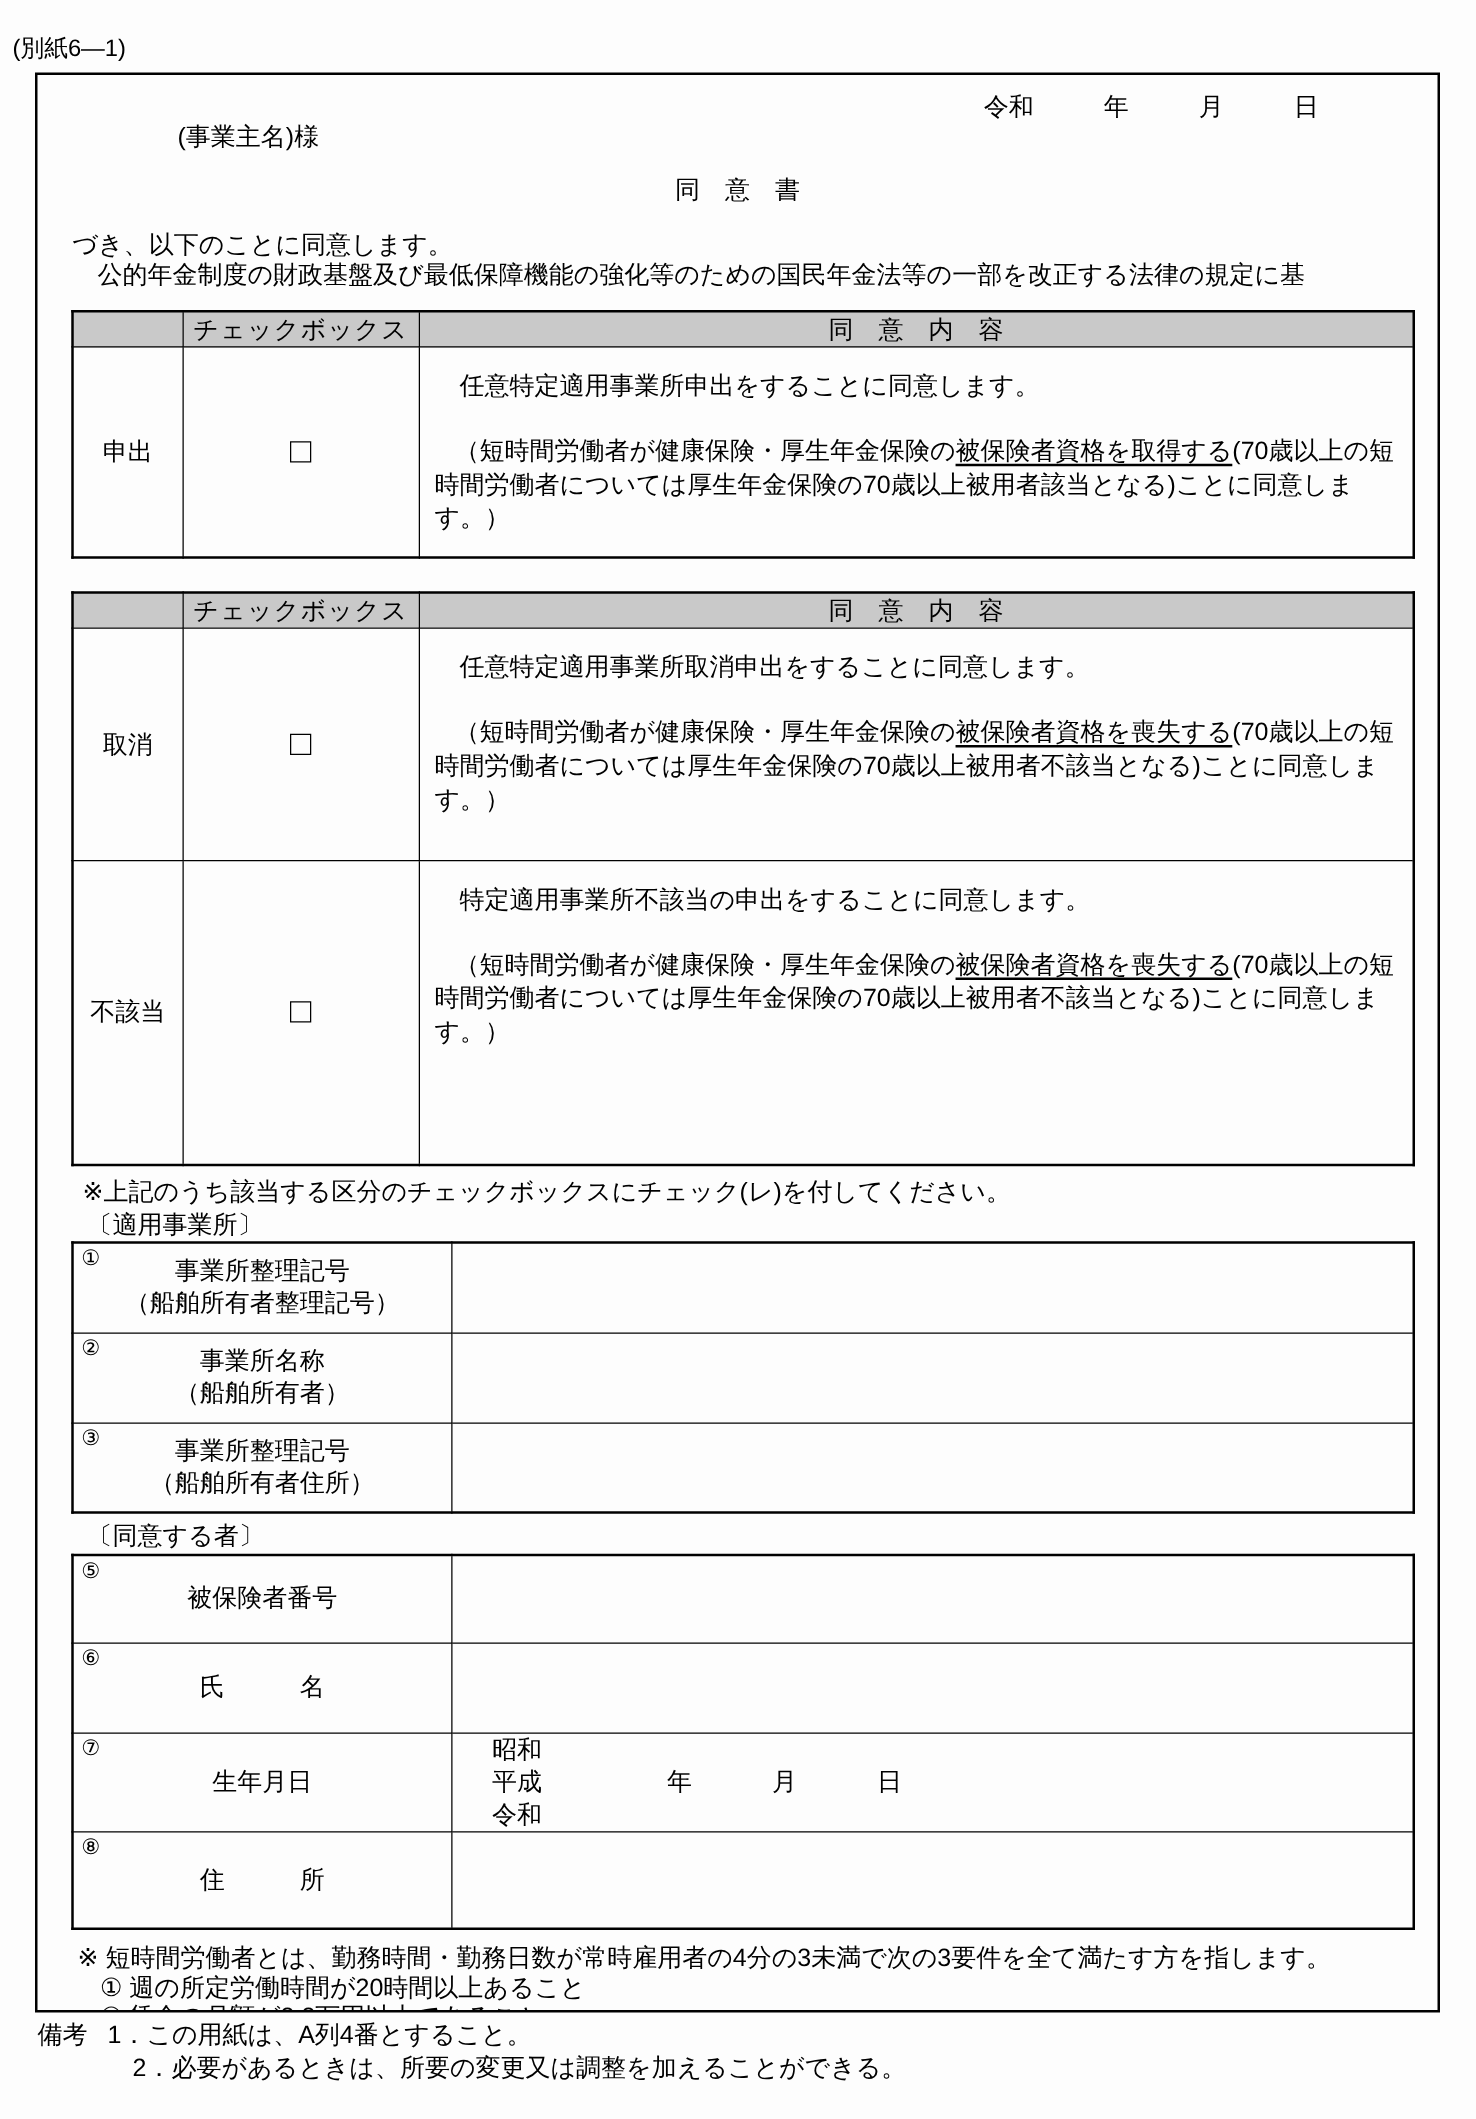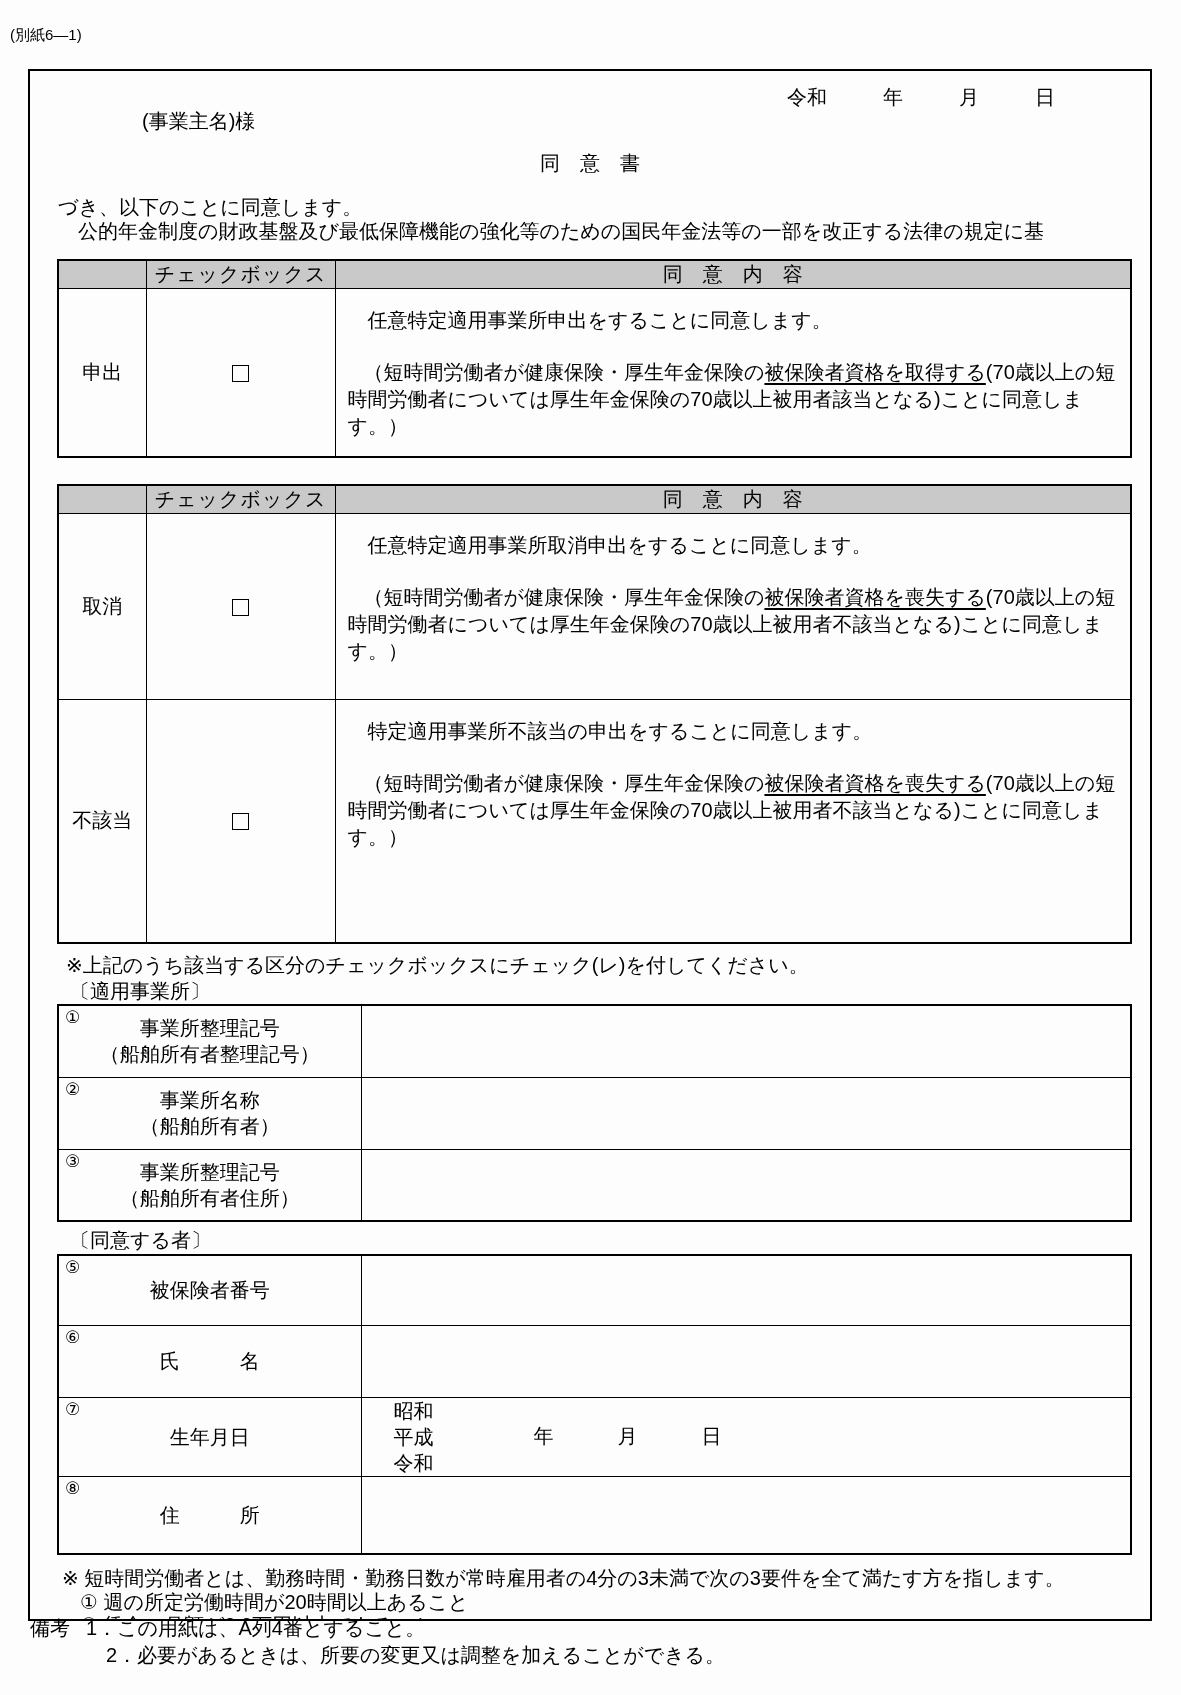--- a/index.html
+++ b/index.html
@@ -2,23 +2,23 @@
 <html><head>
 <meta charset="utf-8">
 <style>
   * { margin:0; padding:0; box-sizing:border-box; }
   html,body { background:#fdfdfd; }
   body {
     width:1181px; height:1695px; position:relative;
     font-family:"Liberation Sans","DejaVu Sans",sans-serif;
     color:#000; font-size:20px;
   }
-  .sheet-label { position:absolute; top:26px; left:10px; font-size:15px; }
+  .sheet-label { position:absolute; top:26px; left:10px; font-size:19px; }
   .form-box {
-    position:absolute; top:69px; left:28px; width:1124px; height:1552px;
+    position:absolute; top:58px; left:28px; width:1124px; height:1552px;
     border:2px solid #000; background:#fdfdfd; overflow:hidden; padding-top:14px;
   }
   .date-line {
     display:flex; justify-content:flex-end; gap:56px;
     padding-right:95px; height:24px; line-height:24px;
   }
   .addressee { padding-left:112px; height:24px; line-height:24px; }
   .doc-title { margin-top:16px; height:28px; line-height:28px; text-align:center; }
   .intro { margin-top:18px; padding:0 28px; line-height:24px; }
   .intro span { display:block; white-space:nowrap; }

